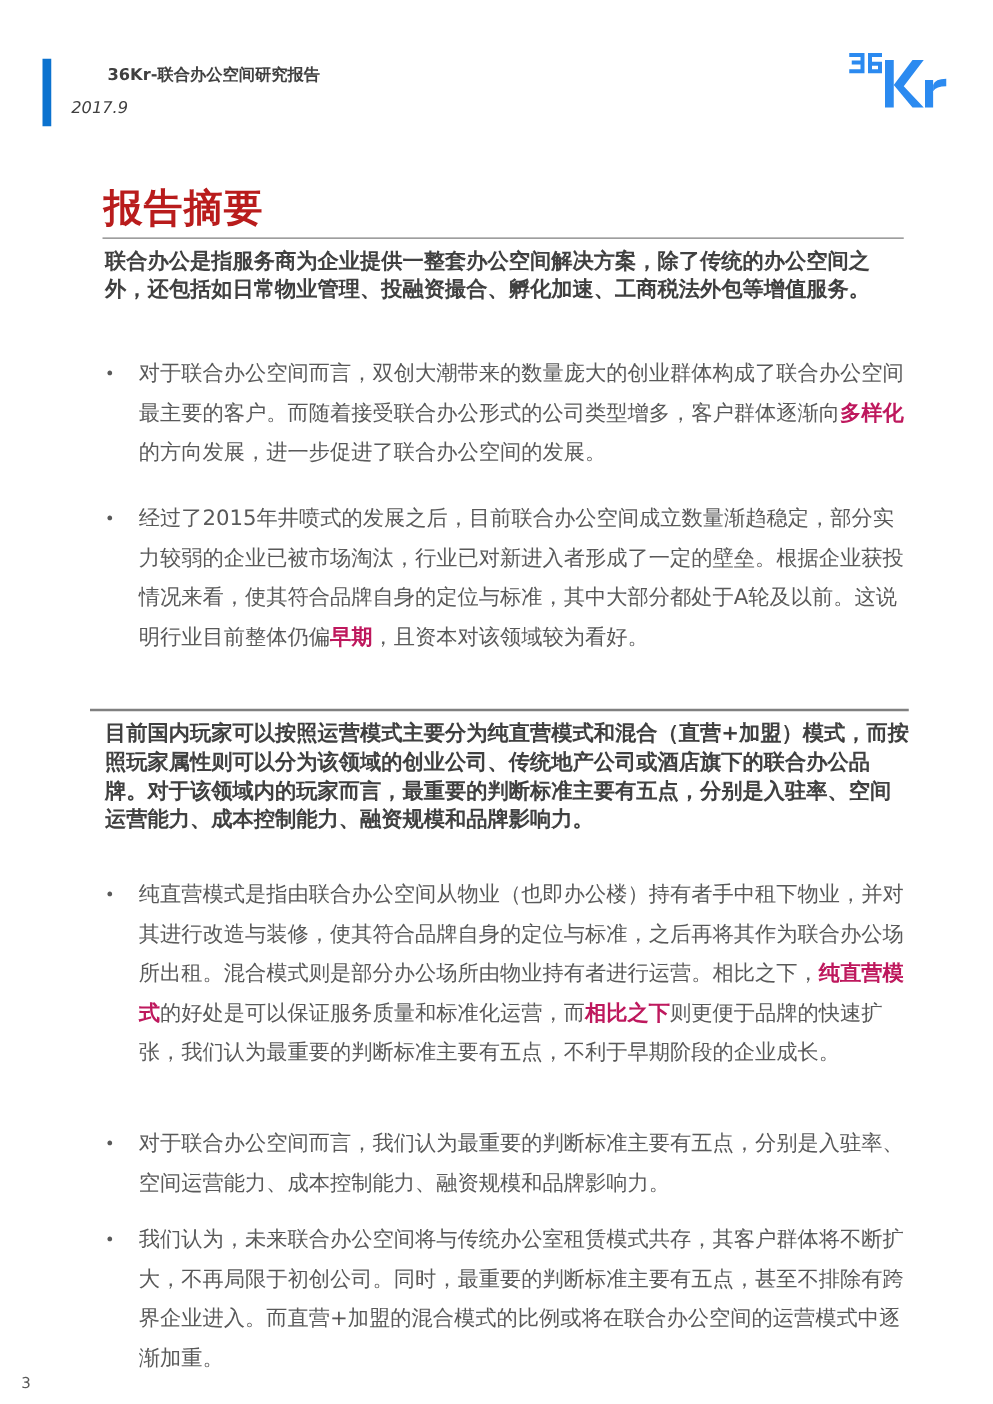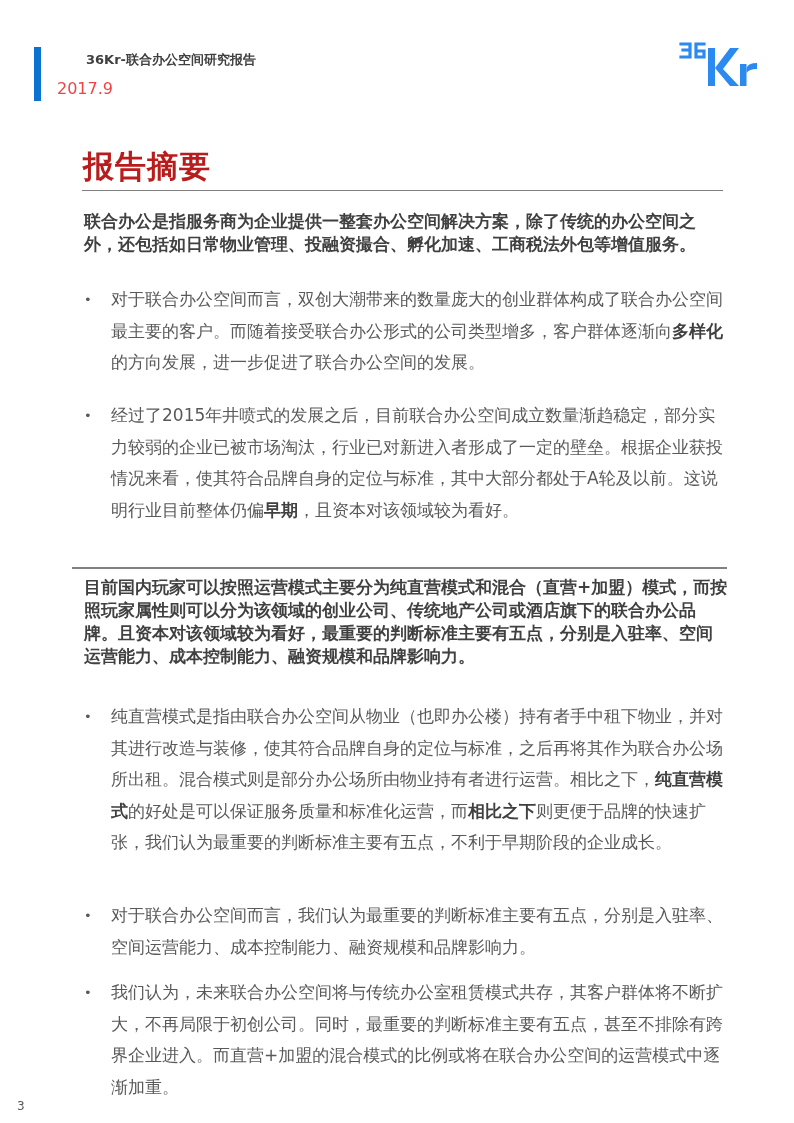--- a/index.html
+++ b/index.html
@@ -2,32 +2,32 @@
 <html><head>
 <meta charset="utf-8">
 <style>
   html, body { margin: 0; padding: 0; }
   body {
     width: 794px; height: 1123px; background: #ffffff; position: relative; overflow: hidden;
     font-family: "DejaVu Sans", "Liberation Sans", sans-serif; color: #595959;
   }
   .accent-bar { position: absolute; left: 34px; top: 47px; width: 7px; height: 54px; background: #0b72cf; }
   .doc-title { position: absolute; left: 57px; top: 51px; font-size: 13px; font-weight: bold; color: #404040; margin-left: 29px; }
-  .doc-date { position: absolute; left: 57px; top: 79px; font-size: 16px; color: #ef4444; }
+  .doc-date { position: absolute; left: 57px; top: 79px; font-size: 13px; color: #404040; font-style: italic; }
   .logo { position: absolute; left: 678px; top: 40px; width: 90px; height: 50px; }
   .page-title { position: absolute; left: 83px; top: 146px; font-size: 31px; font-weight: bold; color: #b91c1c; letter-spacing: 1px; }
   .divider1 { position: absolute; left: 82px; top: 190px; width: 641px; height: 0; border-top: 1px solid #7f7f7f; }
   .divider2 { position: absolute; left: 72px; top: 567px; width: 655px; height: 0; border-top: 2px solid #808080; }
   .lead { position: absolute; font-size: 17px; font-weight: bold; color: #404040; line-height: 23px; }
-  .lead1 { left: 84px; top: 210px; width: 640px; }
+  .lead1 { left: 84px; top: 198px; width: 640px; }
   .lead2 { left: 84px; top: 576px; width: 645px; }
   .bullet { position: absolute; left: 84px; width: 640px; font-size: 17px; color: #595959; line-height: 31.5px; }
   .bullet .dot { position: absolute; left: 0; top: 0; width: 14px; font-size: 13px; color: #595959; }
   .bullet .txt { display: block; margin-left: 27px; }
-  .bullet b { color: #404040; }
+  .bullet b { color: #be185d; }
   .b1 { top: 284px; }
   .b2 { top: 400px; }
   .b3 { top: 701px; }
   .b4 { top: 900px; }
   .b5 { top: 977px; }
   .page-num { position: absolute; left: 17px; top: 1099px; font-size: 12px; color: #595959; }
 </style>
 </head>
 <body>
 
@@ -58,21 +58,21 @@
   <span class="txt"><span>对于联合办公空间而言，双创大潮带来的数量庞大的创业群体构成了联合办公空间最主要的客户。而随着接受联合办公形式的公司类型增多，客户群体逐渐向</span><b>多样化</b><span>的方向发展，进一步促进了联合办公空间的发展。</span></span>
 </div>
 
 <div class="bullet b2">
   <span class="dot">•</span>
   <span class="txt"><span>经过了2015年井喷式的发展之后，目前联合办公空间成立数量渐趋稳定，部分实力较弱的企业已被市场淘汰，行业已对新进入者形成了一定的壁垒。根据企业获投情况来看，使其符合品牌自身的定位与标准，其中大部分都处于A轮及以前。这说明行业目前整体仍偏</span><b>早期</b><span>，且资本对该领域较为看好。</span></span>
 </div>
 
 <div class="divider2"></div>
 
-<div class="lead lead2">目前国内玩家可以按照运营模式主要分为纯直营模式和混合（直营+加盟）模式，而按照玩家属性则可以分为该领域的创业公司、传统地产公司或酒店旗下的联合办公品牌。且资本对该领域较为看好，最重要的判断标准主要有五点，分别是入驻率、空间运营能力、成本控制能力、融资规模和品牌影响力。</div>
+<div class="lead lead2">目前国内玩家可以按照运营模式主要分为纯直营模式和混合（直营+加盟）模式，而按照玩家属性则可以分为该领域的创业公司、传统地产公司或酒店旗下的联合办公品牌。对于该领域内的玩家而言，最重要的判断标准主要有五点，分别是入驻率、空间运营能力、成本控制能力、融资规模和品牌影响力。</div>
 
 <div class="bullet b3">
   <span class="dot">•</span>
   <span class="txt"><span>纯直营模式是指由联合办公空间从物业（也即办公楼）持有者手中租下物业，并对其进行改造与装修，使其符合品牌自身的定位与标准，之后再将其作为联合办公场所出租。混合模式则是部分办公场所由物业持有者进行运营。相比之下，</span><b>纯直营模式</b><span>的好处是可以保证服务质量和标准化运营，而</span><b>相比之下</b><span>则更便于品牌的快速扩张，我们认为最重要的判断标准主要有五点，不利于早期阶段的企业成长。</span></span>
 </div>
 
 <div class="bullet b4">
   <span class="dot">•</span>
   <span class="txt">对于联合办公空间而言，我们认为最重要的判断标准主要有五点，分别是入驻率、空间运营能力、成本控制能力、融资规模和品牌影响力。</span>
 </div>

